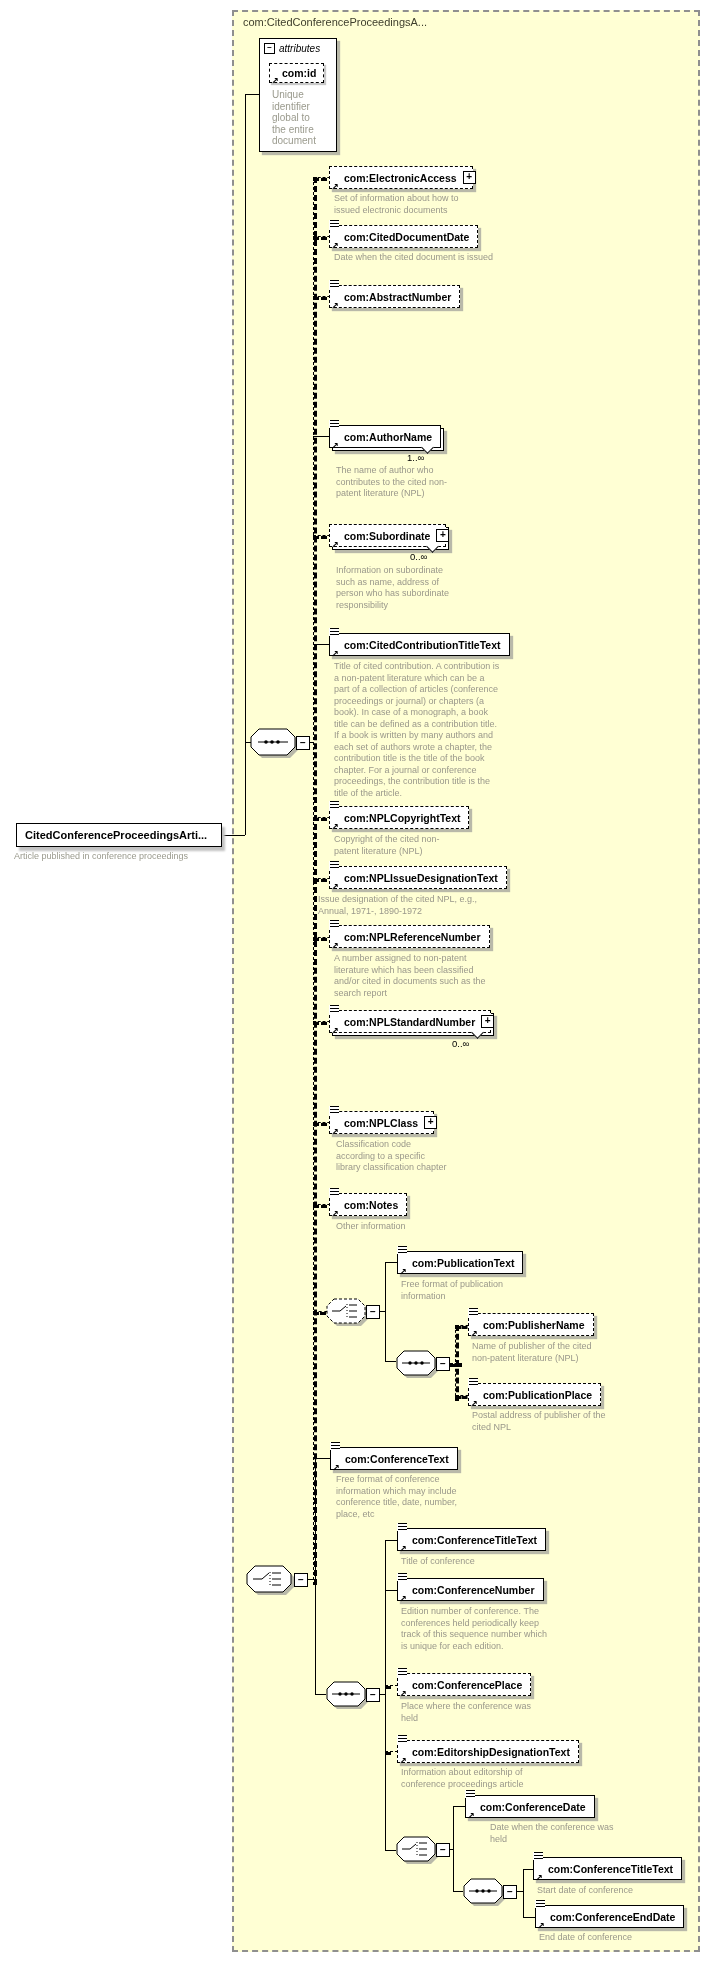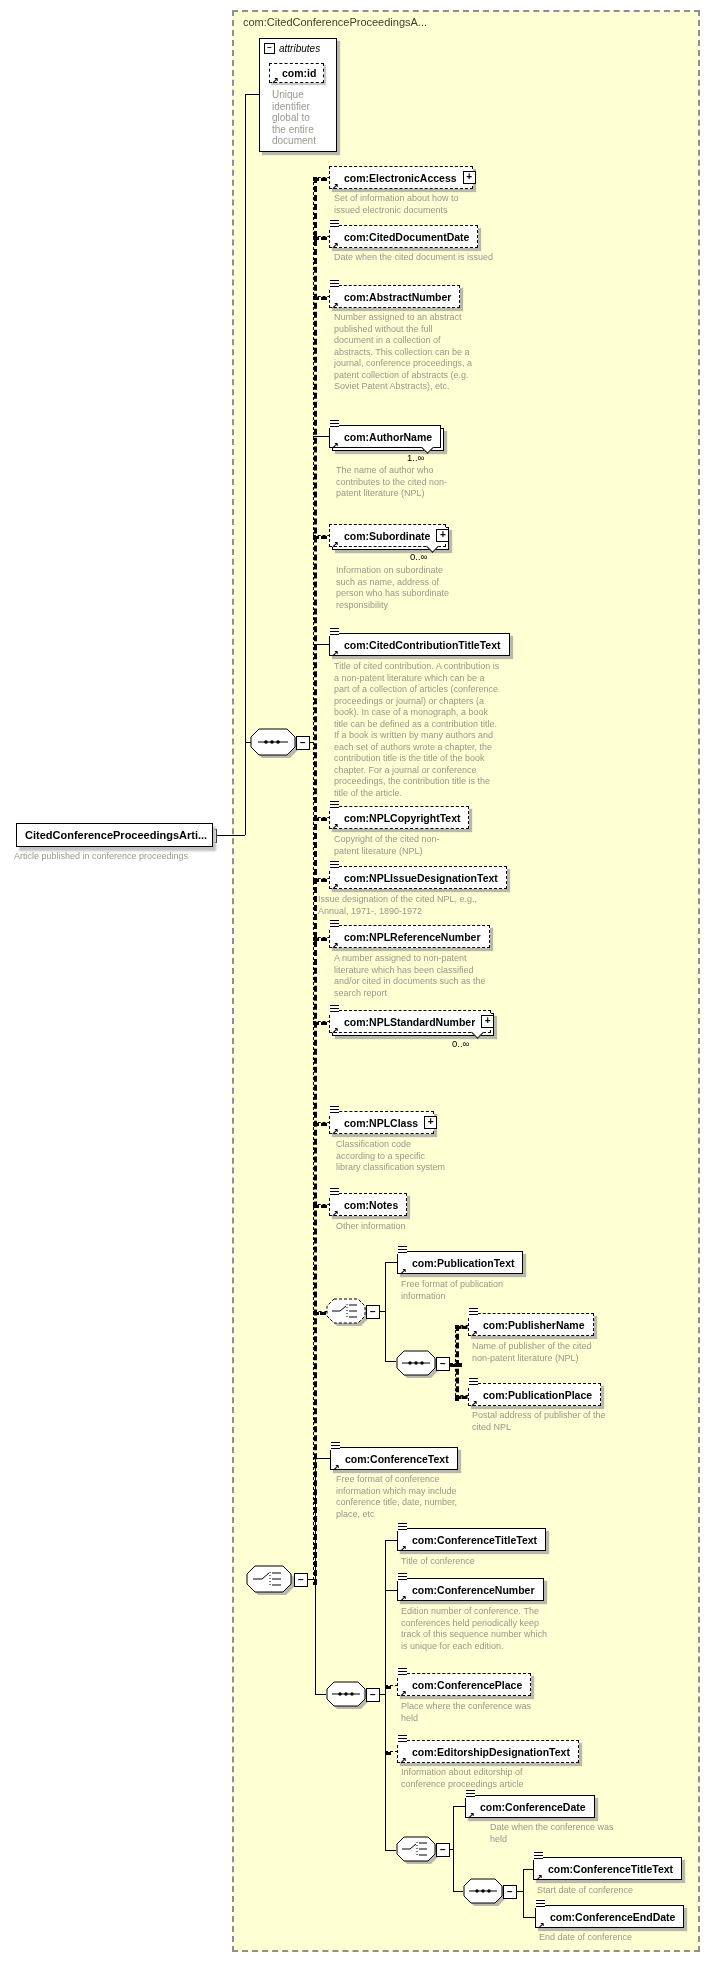--- a/index.html
+++ b/index.html
@@ -26,21 +26,21 @@
   .rarrow{position:absolute;left:1px;bottom:-4px;font-size:9px;font-weight:bold;line-height:9px;
         color:#000;background:transparent;}
   .xhandle{width:11px;height:11px;border:1px solid #000;background:#fff;margin-left:6px;margin-right:-12px;
         flex:none;font-size:10px;font-weight:bold;line-height:10px;text-align:center;}
   .handle{position:absolute;width:12px;height:12px;background:#fff;border:1px solid #000;
         font-size:10px;font-weight:bold;line-height:11px;text-align:center;color:#000;}
   .desc{position:absolute;font-size:9px;line-height:11.5px;color:#9a988b;}
   .occurs{position:absolute;font-size:9.5px;color:#000;}
   
   .root{position:absolute;left:16px;top:823px;display:inline-flex;align-items:center;background:#fff;
-        border:1px solid #000;height:24px;padding:0 5px 0 8px;font-size:11px;font-weight:bold;
+        border:1px solid #000;height:24px;padding:0 14px 0 8px;font-size:11px;font-weight:bold;
         box-shadow:3px 4px 2px 0 #c2c2c2;box-sizing:border-box;}
   .rootdesc{position:absolute;left:14px;top:851px;font-size:9px;color:#9a9a8d;}
   
   .attrbox{position:absolute;left:259px;top:38px;width:78px;height:114px;background:#fff;
         border:1px solid #000;box-shadow:3px 3px 1px 0 #b9b9a9;box-sizing:border-box;}
   .attrhead{display:flex;align-items:center;gap:4px;padding:4px 4px 0 4px;}
   .attrhead .sq{width:9px;height:9px;border:1px solid #000;font-size:8px;line-height:8px;
         text-align:center;flex:none;font-weight:bold;}
   .attrhead .lbl{font-size:10px;font-style:italic;color:#000;}
   .idbox{position:absolute;left:9px;top:24px;display:inline-flex;background:#fff;border:1px dashed #000;
@@ -210,21 +210,20 @@
     <span class="rarrow">↗</span>
     <span>com:CitedDocumentDate</span>
   </div>
   <div class="desc" style="left:334px;top:252px;width:165px">Date when the cited document is issued</div>
 
   <div class="ebox dashedbox" style="left:329px;top:285px">
     <span class="ticon"></span>
     <span class="rarrow">↗</span>
     <span>com:AbstractNumber</span>
   </div>
-  <div class="desc" style="left:334px;top:312px;width:140px">Number assigned to an abstract published without the full document in a collection of abstracts.  This collection can be a journal, conference proceedings, a patent collection of abstracts (e.g. Soviet Patent Abstracts), etc.</div>
 
   <div class="ebox multi" style="left:329px;top:425px">
     <span class="ticon"></span>
     <span class="rarrow">↗</span>
     <span>com:AuthorName</span>
     <span class="notch"></span>
   </div>
   <div class="occurs" style="left:407px;top:452px">1..∞</div>
   <div class="desc" style="left:336px;top:465px;width:125px">The name of author who contributes to the cited non-patent literature (NPL)</div>
 
@@ -273,21 +272,21 @@
     <span class="notch"></span>
   </div>
   <div class="occurs" style="left:452px;top:1038px">0..∞</div>
 
   <div class="ebox dashedbox" style="left:329px;top:1111px">
     <span class="ticon"></span>
     <span class="rarrow">↗</span>
     <span>com:NPLClass</span>
     <span class="xhandle"><span>+</span></span>
   </div>
-  <div class="desc" style="left:336px;top:1139px;width:115px">Classification code according to a specific library classification system</div>
+  <div class="desc" style="left:336px;top:1139px;width:115px">Classification code according to a specific library classification chapter</div>
 
   <div class="ebox dashedbox" style="left:329px;top:1193px">
     <span class="ticon"></span>
     <span class="rarrow">↗</span>
     <span>com:Notes</span>
   </div>
   <div class="desc" style="left:336px;top:1221px;width:70px">Other information</div>
 
   <div class="ebox" style="left:397px;top:1251px">
     <span class="ticon"></span>

